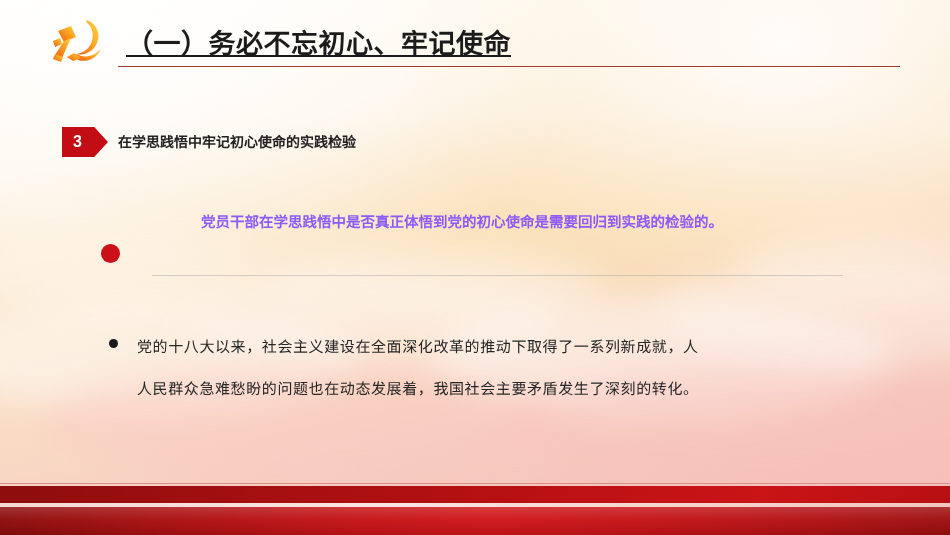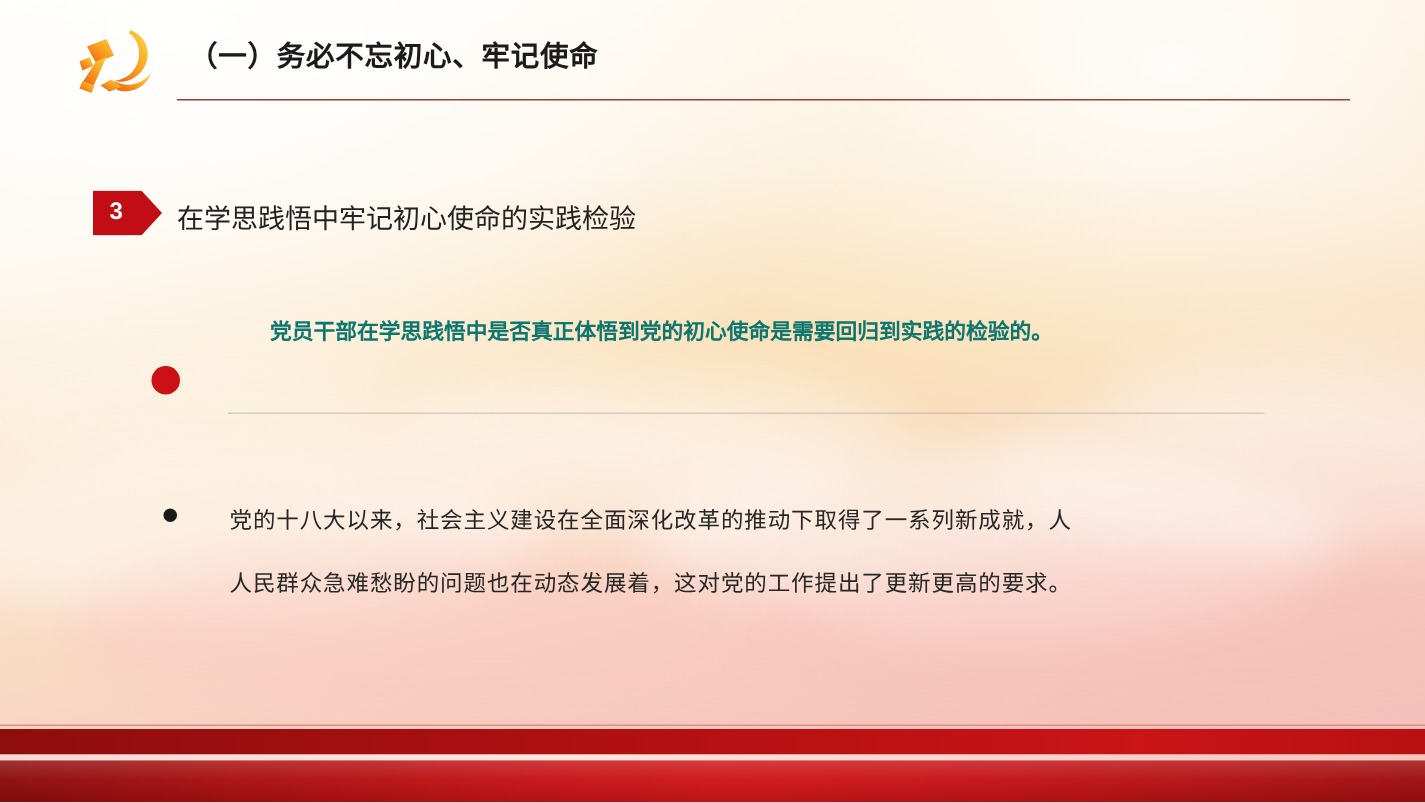--- a/index.html
+++ b/index.html
@@ -86,26 +86,27 @@
   .emblem {
     position: absolute;
     left: 40px; top: 17px;
     width: 74px; height: 47px;
   }
   .emblem svg { display:block; width: 74px; height: 47px; }
 
   .header-title {
     position: absolute;
     left: 126px; top: 22px;
-    font-size: 19px;
+    font-size: 27px;
     font-weight: bold;
     color: #1b1b1b;
     letter-spacing: 0.5px;
     white-space: nowrap;
     font-family: "DejaVu Sans", "Liberation Sans", sans-serif;
+    text-decoration: underline;
   }
   .header-rule {
     position: absolute;
     left: 118px; top: 66px;
     width: 782px; height: 1px;
     background: #a03a32;
   }
 
   
   .section-row {
@@ -126,23 +127,23 @@
     justify-content: flex-start;
     padding-left: 11px;
     box-sizing: border-box;
     -webkit-clip-path: polygon(0 0, 70% 0, 100% 50%, 70% 100%, 0 100%);
     clip-path: polygon(0 0, 70% 0, 100% 50%, 70% 100%, 0 100%);
     font-family: "Liberation Sans", sans-serif;
   }
   .section-title {
     position: absolute;
     left: 56px; top: 4px;
-    font-size: 18px;
+    font-size: 14px;
     color: #222222;
-    font-weight: 400;
+    font-weight: 700;
     white-space: nowrap;
     font-family: "DejaVu Sans", "Liberation Sans", sans-serif;
   }
 
   
   .red-block {
     position: absolute;
     left: 96px; top: 203px;
     width: 760px;
   }
@@ -154,24 +155,25 @@
     background: #cb1017;
   }
   .red-lines {
     position: absolute;
     left: 84px; top: 0;
     width: 676px;
   }
   .red-line {
     font-size: 14.5px;
     line-height: 38px;
-    color: #0f766e;
+    color: #8b5cf6;
     font-weight: 600;
     white-space: nowrap;
     font-family: "DejaVu Sans", "Liberation Sans", sans-serif;
+    margin-left: 21px;
   }
   .divider {
     position: absolute;
     left: 152px; top: 275px;
     width: 691px; height: 1px;
     background: rgba(150,150,150,0.38);
   }
 
   
   .body-block {
@@ -183,21 +185,20 @@
     position: absolute;
     left: 0px; top: 13px;
     width: 9px; height: 9px;
     border-radius: 50%;
     background: #1a1a1a;
   }
   .body-lines {
     position: absolute;
     left: 28px; top: 0;
     width: 702px;
-    margin-left: 16px;
   }
   .body-line {
     font-size: 15px;
     line-height: 42px;
     color: #262626;
     white-space: nowrap;
     font-family: "DejaVu Sans", "Liberation Sans", sans-serif;
     letter-spacing: 0.6px;
   }
 
@@ -303,21 +304,21 @@
     <div class="red-lines">
       <div class="red-line">党员干部在学思践悟中是否真正体悟到党的初心使命是需要回归到实践的检验的。</div>
     </div>
   </div>
   <div class="divider"></div>
 
   <div class="body-block">
     <div class="body-bullet"></div>
     <div class="body-lines">
       <div class="body-line">党的十八大以来，社会主义建设在全面深化改革的推动下取得了一系列新成就，人</div>
-      <div class="body-line">人民群众急难愁盼的问题也在动态发展着，这对党的工作提出了更新更高的要求。</div>
+      <div class="body-line">人民群众急难愁盼的问题也在动态发展着，我国社会主要矛盾发生了深刻的转化。</div>
     </div>
   </div>
 
   <div class="foot">
     <div class="foot-hairline"></div>
     <div class="foot-dark"></div>
     <div class="foot-pink"></div>
     <div class="foot-bright"></div>
     <div class="foot-sheen"></div>
   </div>

